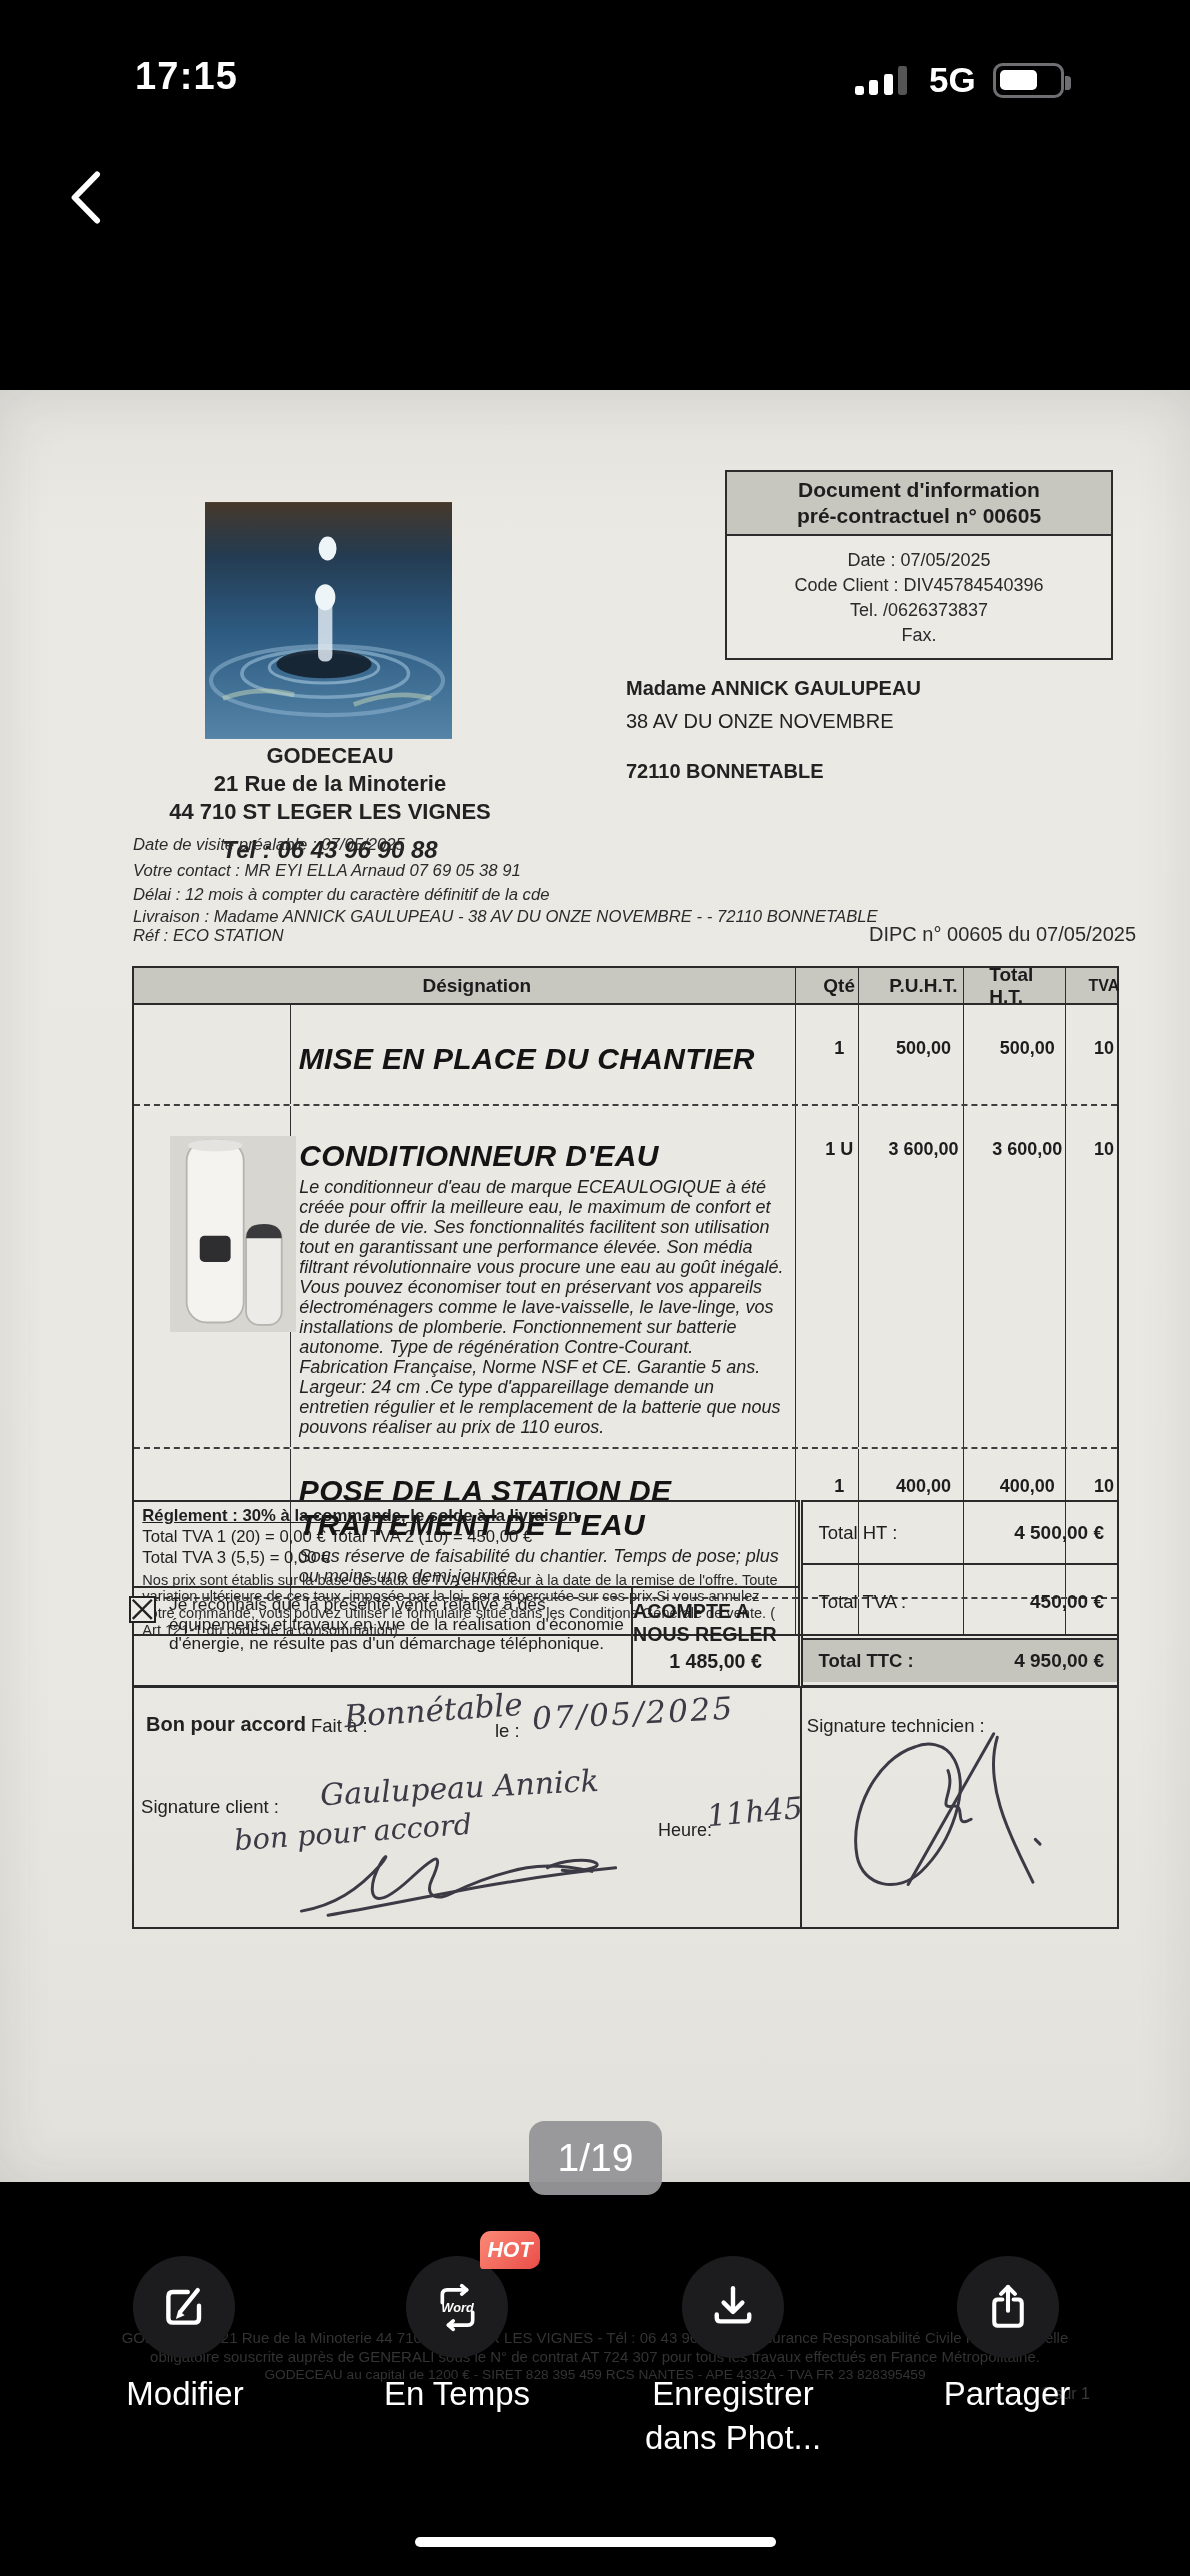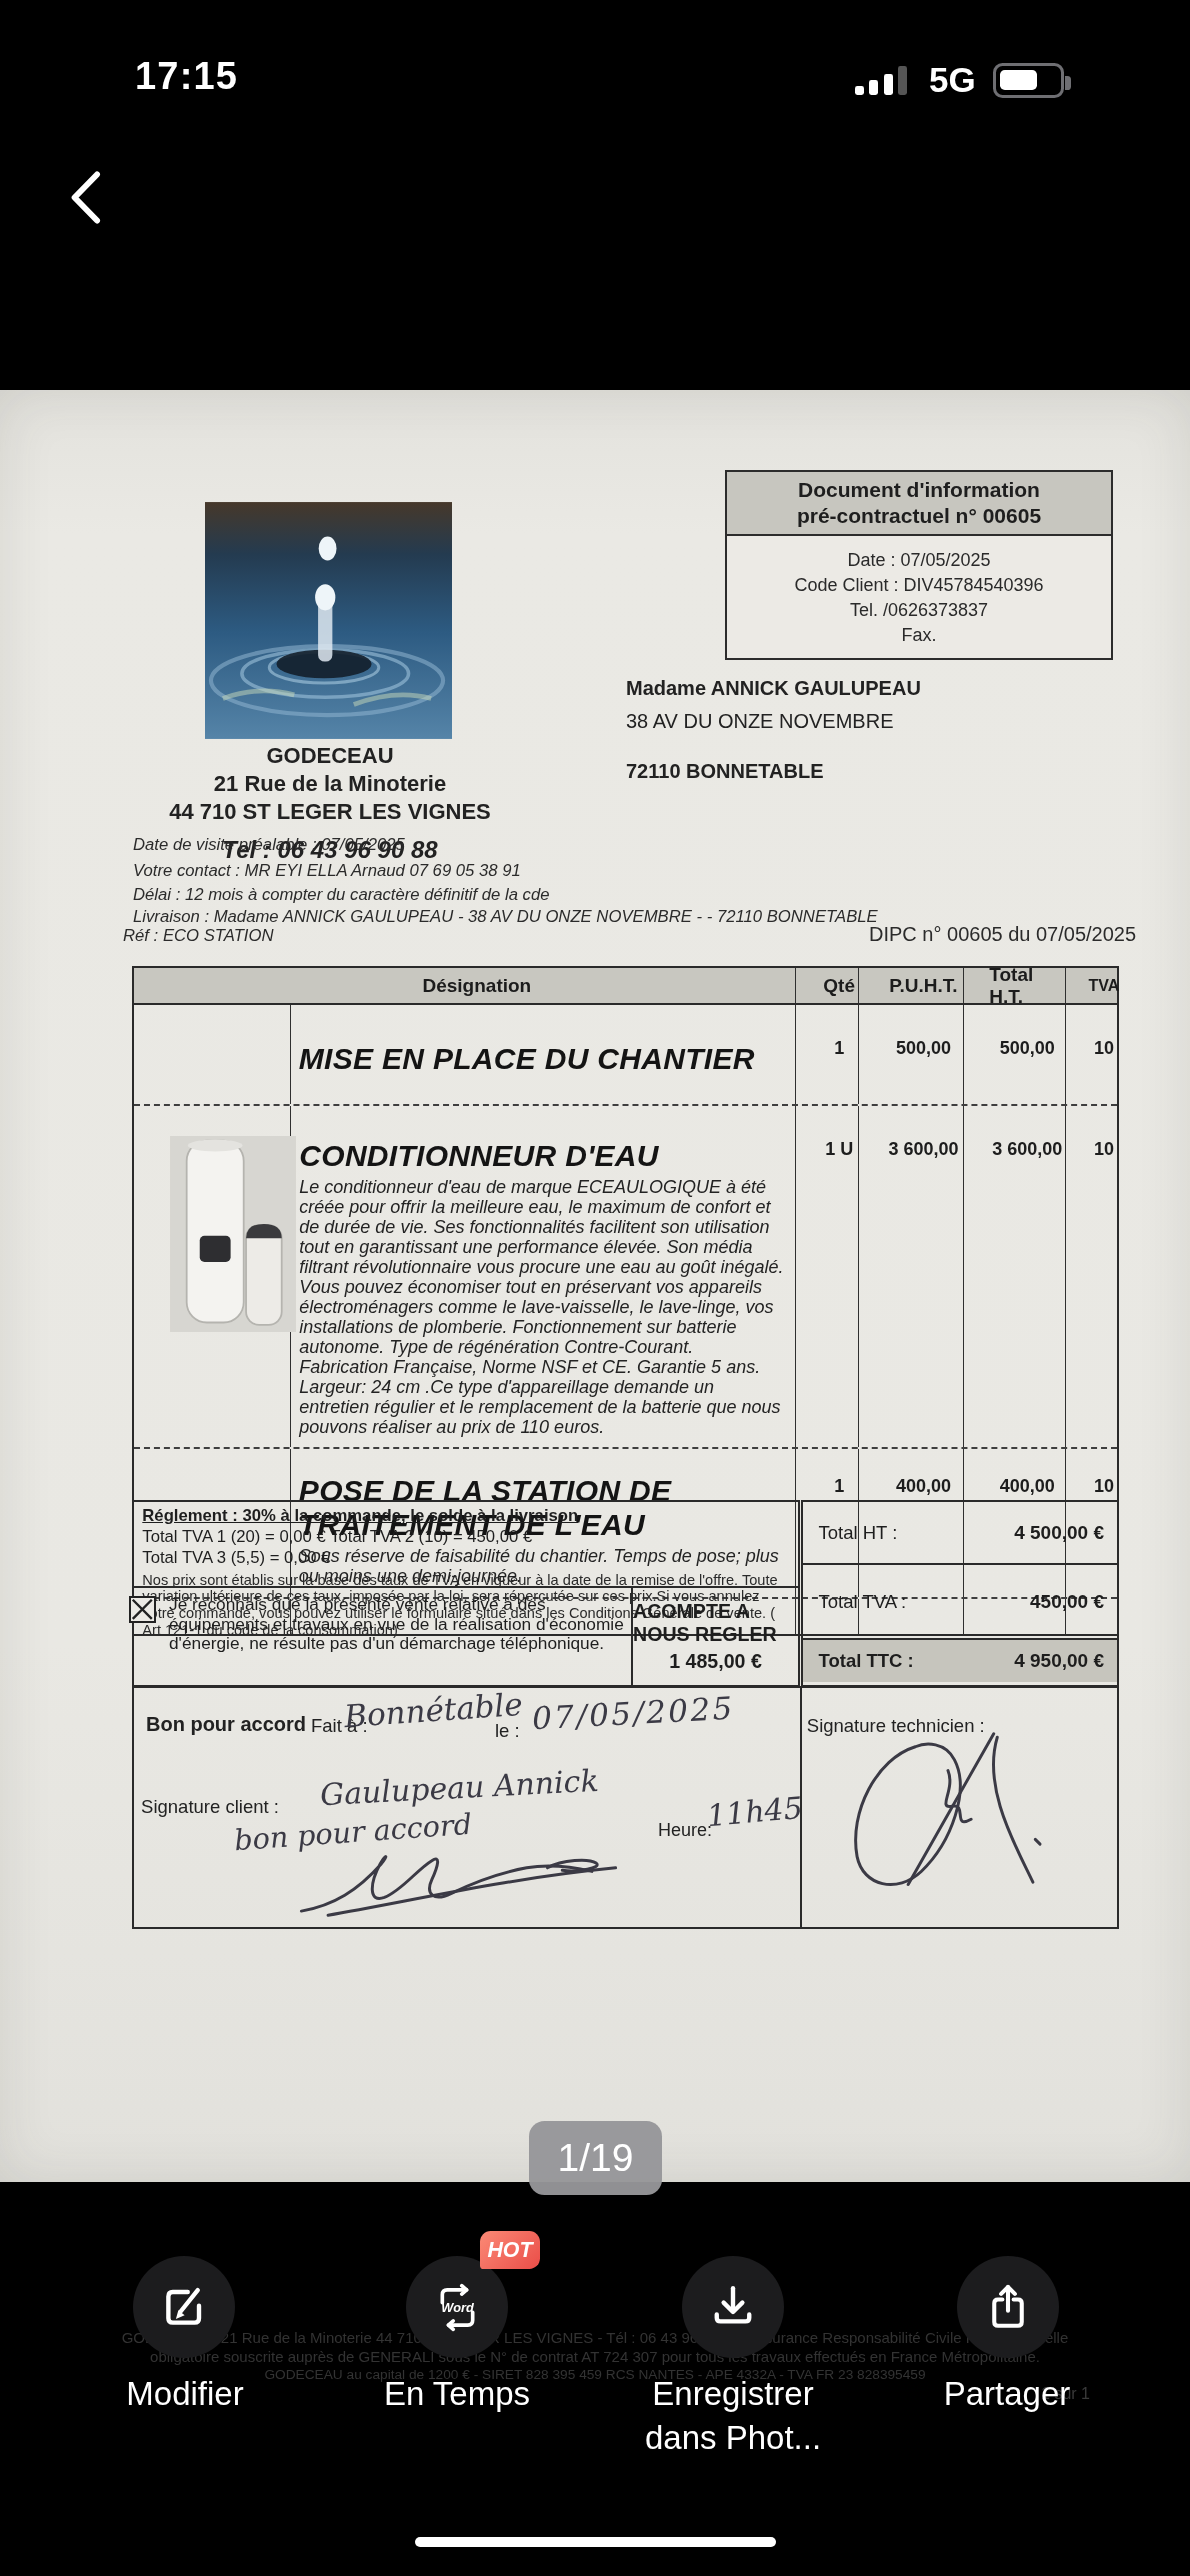--- a/index.html
+++ b/index.html
@@ -170,21 +170,21 @@
     <div class="abs customer">
       <div class="c1">Madame ANNICK GAULUPEAU</div>
       <div class="c2">38 AV DU ONZE NOVEMBRE</div>
       <div class="c3">72110 BONNETABLE</div>
     </div>
 
     <div class="abs meta" style="left:133px; top:445px;">Date de visite préalable : 07/05/2025</div>
     <div class="abs meta" style="left:133px; top:471px;">Votre contact : MR EYI ELLA Arnaud 07 69 05 38 91</div>
     <div class="abs meta" style="left:133px; top:495px;">Délai : 12 mois à compter du caractère définitif de la cde</div>
     <div class="abs meta" style="left:133px; top:517px;">Livraison : Madame ANNICK GAULUPEAU - 38 AV DU ONZE NOVEMBRE - - 72110 BONNETABLE</div>
-    <div class="abs meta" style="left:123px; top:536px;">Réf : ECO STATION</div>
+    <div class="abs meta" style="left:133px; top:536px;">Réf : ECO STATION</div>
     <div class="abs dipc" style="left:869px; top:533px;">DIPC n° 00605 du 07/05/2025</div>
 
     <div class="abs dtable">
       <div class="trow thead">
         <div class="cell c-des2">Désignation</div>
         <div class="cell c-qty">Qté</div>
         <div class="cell c-pu">P.U.H.T.</div>
         <div class="cell c-tot">Total H.T.</div>
         <div class="cell c-tva" style="font-size:16px;">TVA</div>
       </div>

